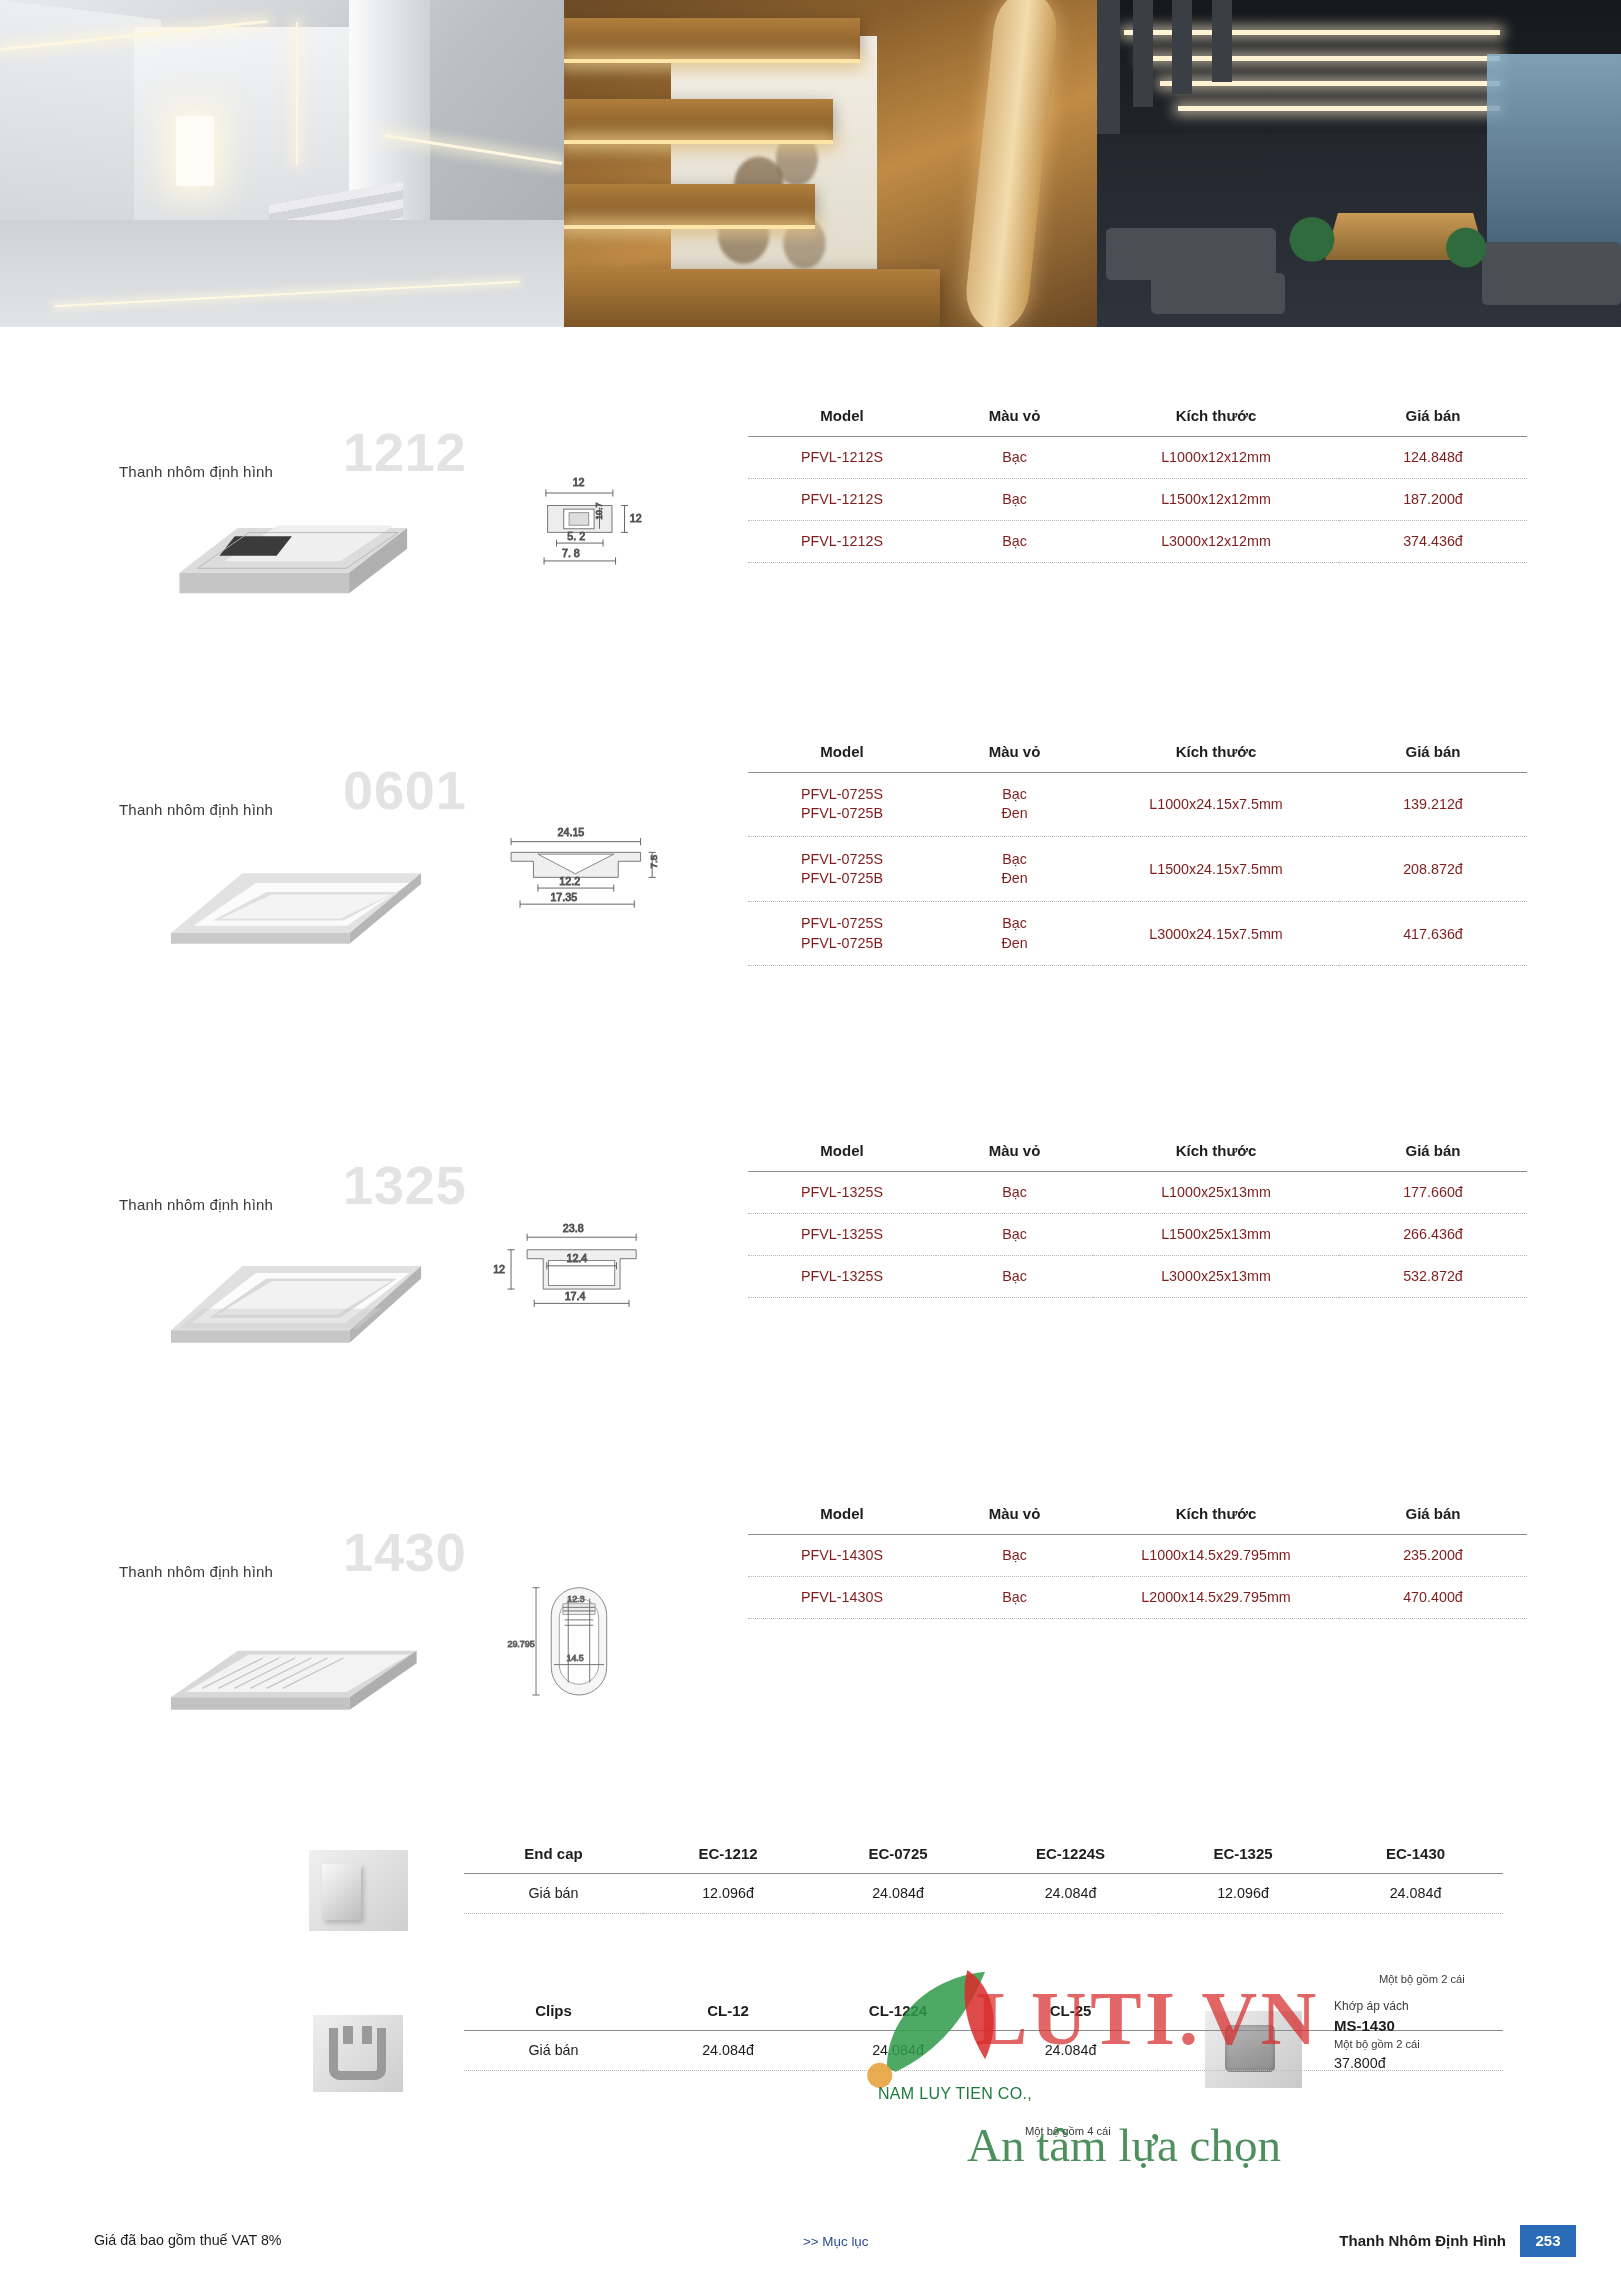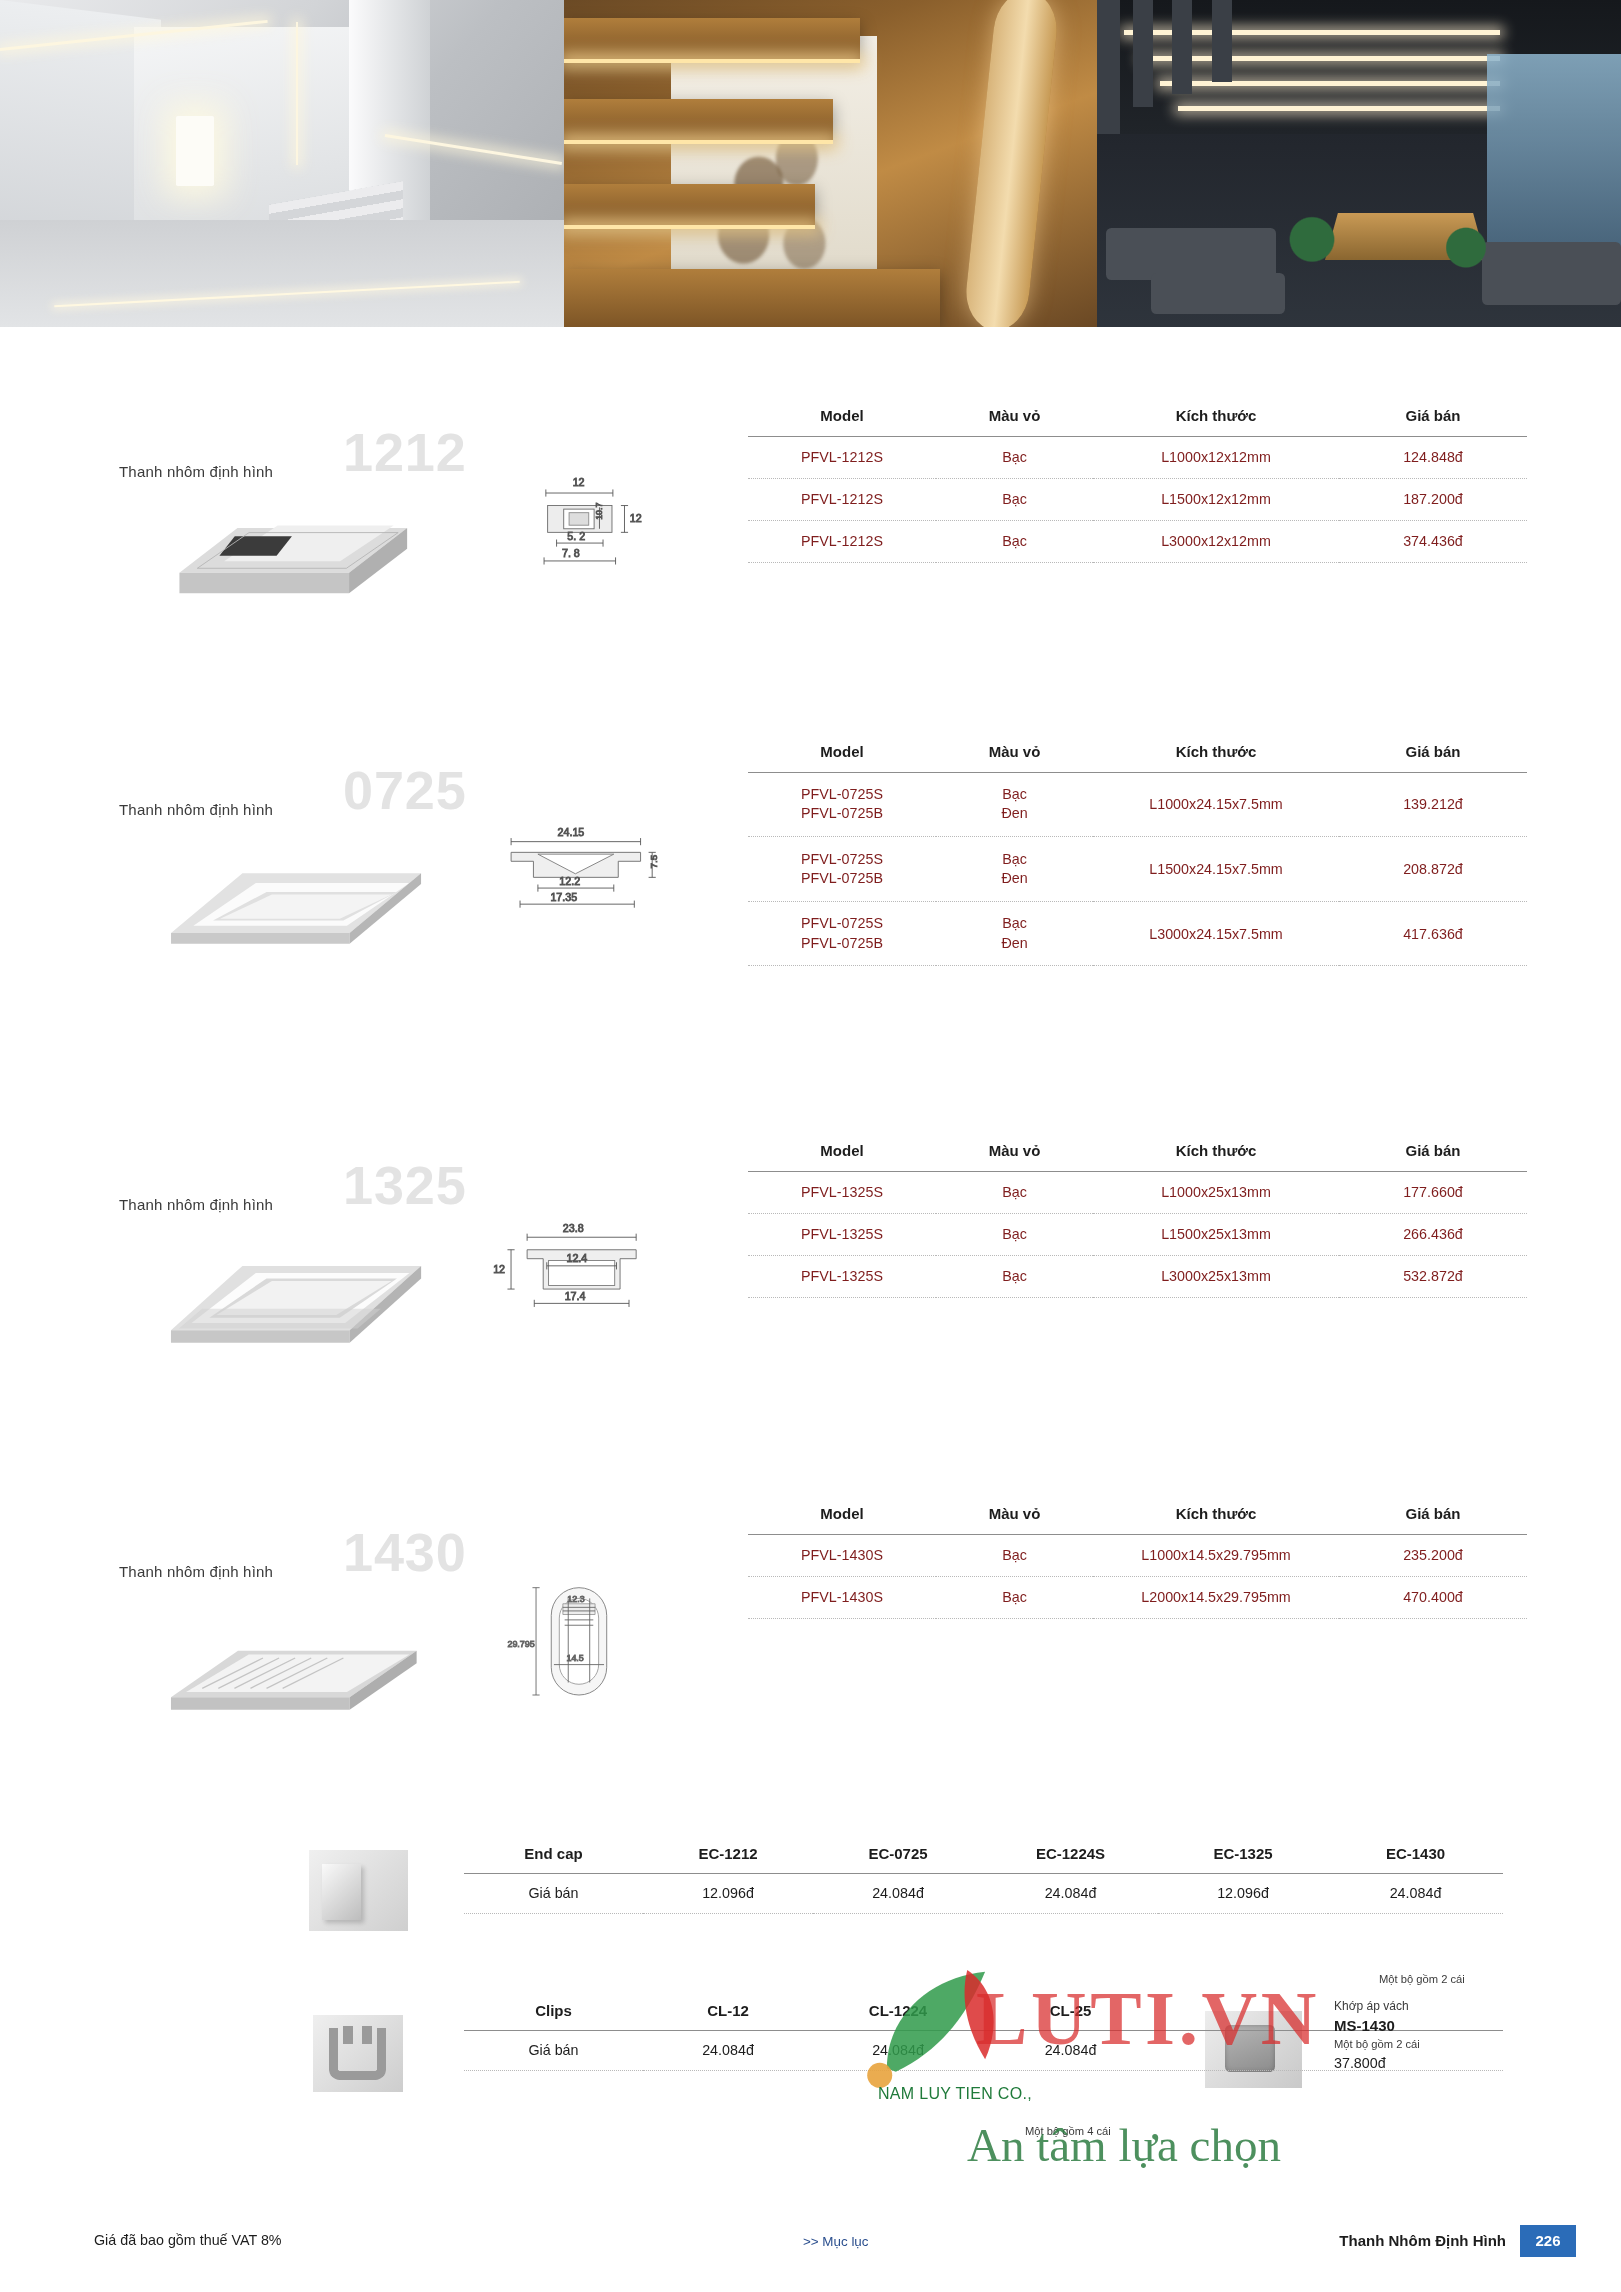--- a/index.html
+++ b/index.html
@@ -320,21 +320,21 @@
           <td>Bạc</td>
           <td>L3000x12x12mm</td>
           <td>374.436đ</td>
         </tr>
       </tbody>
     </table>
   </div>
 
   <div class="section" style="top:743px;height:358px;">
     <div class="sec-label" style="left:119px; top:58px;">Thanh nhôm định hình</div>
-    <div class="sec-code" style="left:343px; top:19.7px;">0725</div>
+    <div class="sec-code" style="left:343px; top:19.7px;">0601</div>
 
     <svg class="prof-img" style="left:166px; top:90px;" width="269" height="125" viewBox="0 0 300 140">
       <polygon points="5,112 85,45 285,45 205,112" fill="#e2e2e2"></polygon>
       <polygon points="5,112 205,112 205,124 5,124" fill="#c9c9c9"></polygon>
       <polygon points="30,104 100,56 272,56 202,104" fill="#fbfbfb"></polygon>
       <polygon points="52,98 112,66 258,66 198,98" fill="#e0e0e0"></polygon>
       <polygon points="60,96 118,69 252,69 194,96" fill="#f4f4f4"></polygon>
       <polygon points="205,112 285,45 285,57 205,124" fill="#b6b6b6"></polygon>
     </svg>
 
@@ -605,17 +605,17 @@
     </svg>
     <div class="wm-text">LUTI.VN</div>
     <div class="wm-sub">NAM LUY TIEN CO.,</div>
     <div class="wm-slogan">An tâm lựa chọn</div>
   </div>
 
   <div class="footer">
     <div class="footer-left">Giá đã bao gồm thuế VAT 8%</div>
     <div class="footer-center">&gt;&gt; Mục lục</div>
     <div class="footer-right">Thanh Nhôm Định Hình</div>
-    <div class="pagebox">226</div>
+    <div class="pagebox">253</div>
   </div>
 
 </div>
 
 
 </body></html>

